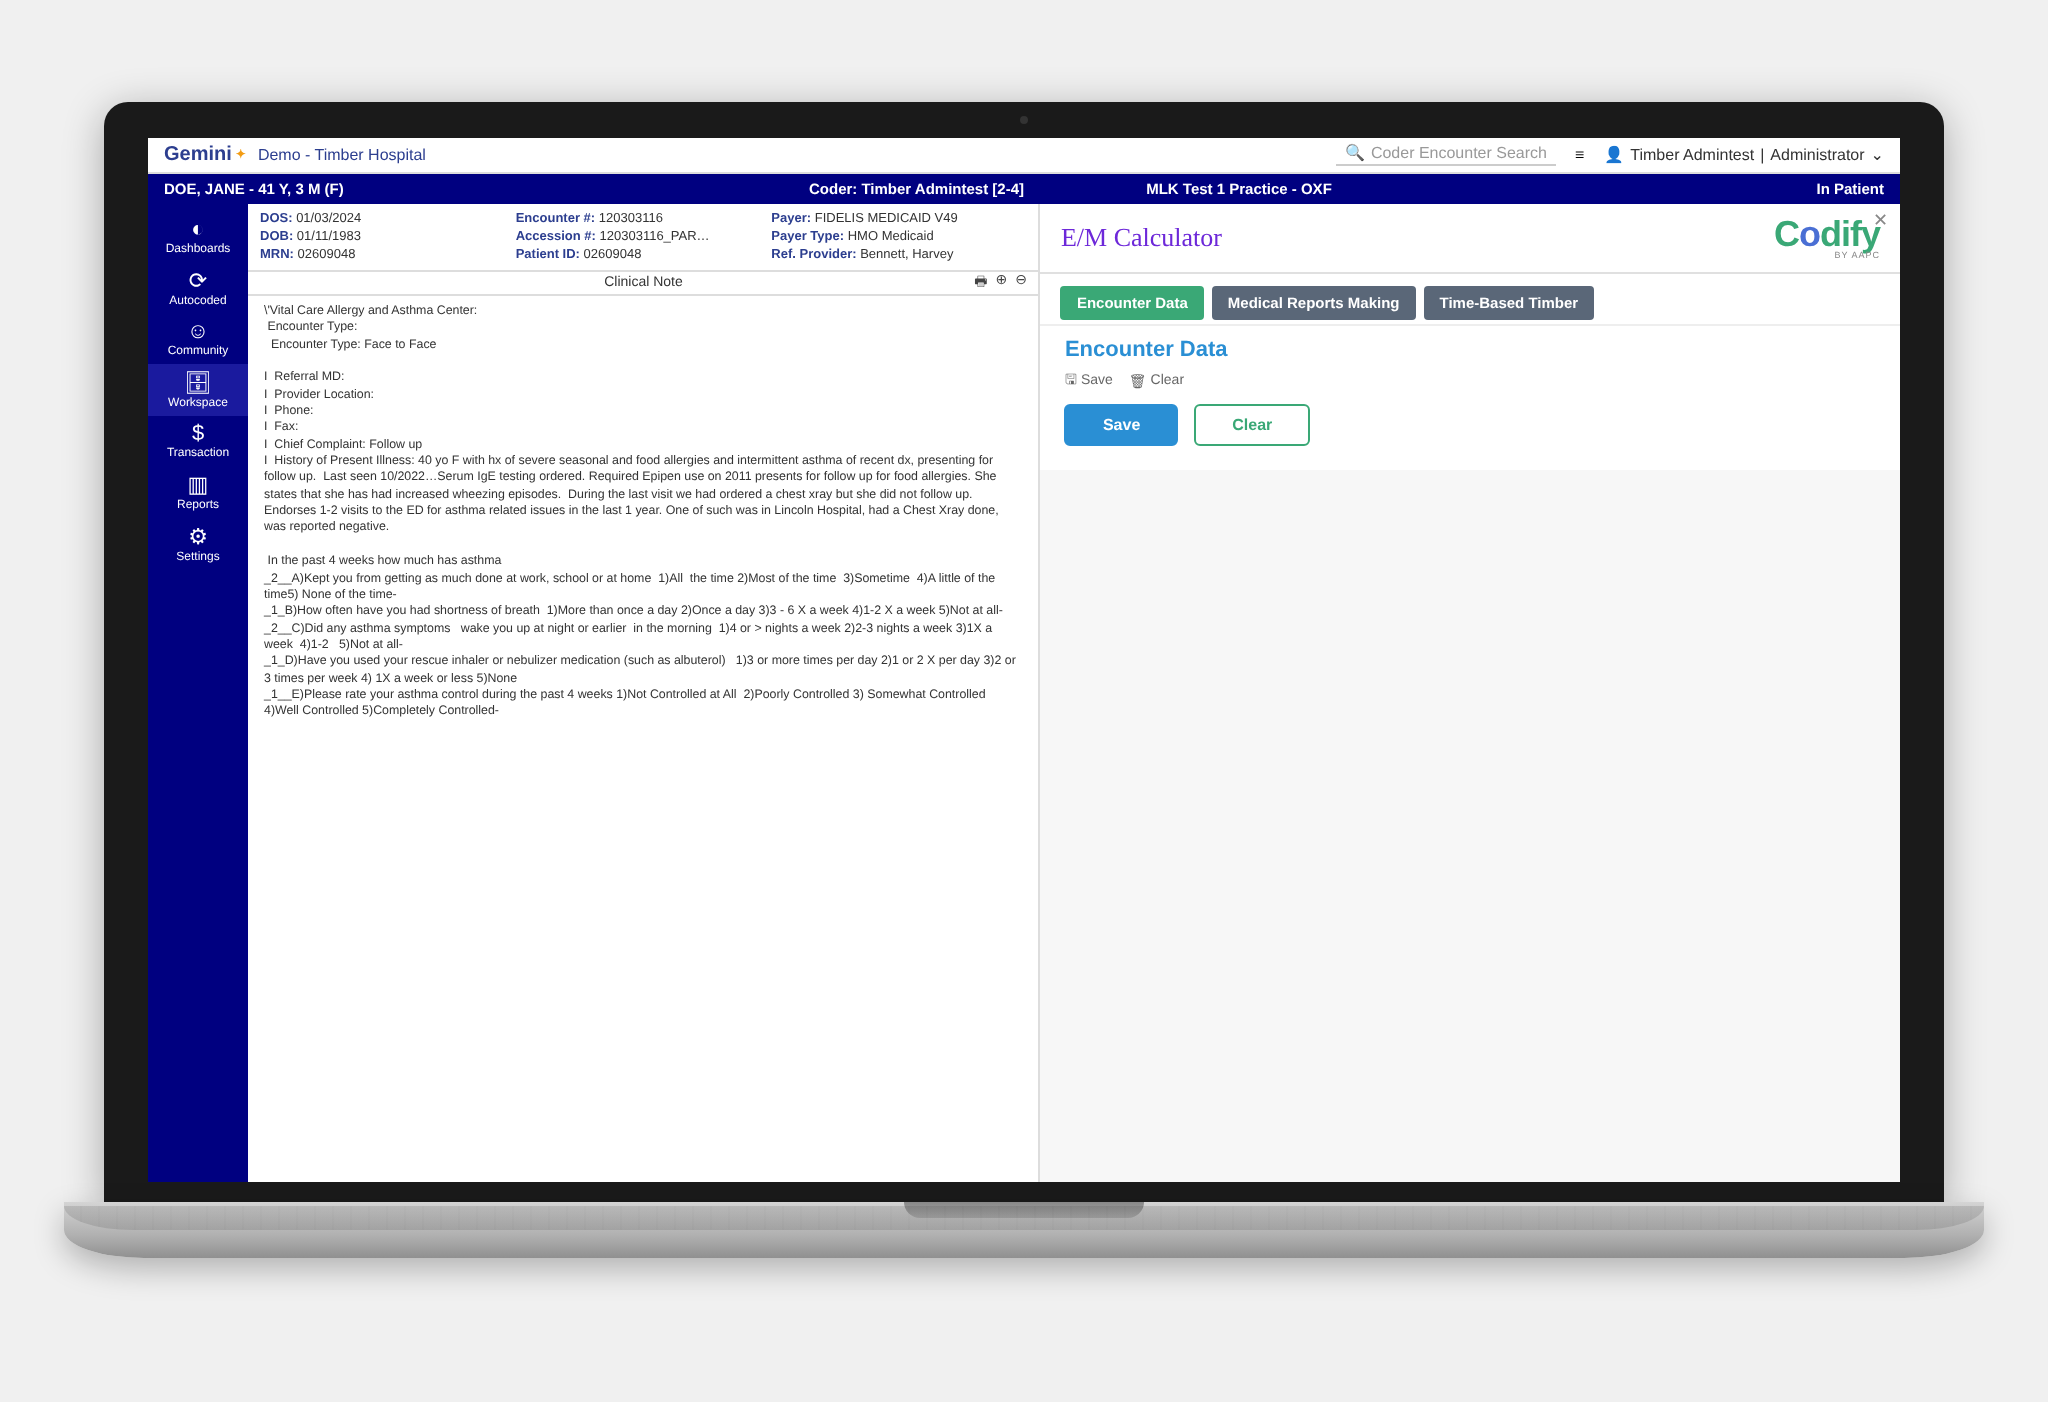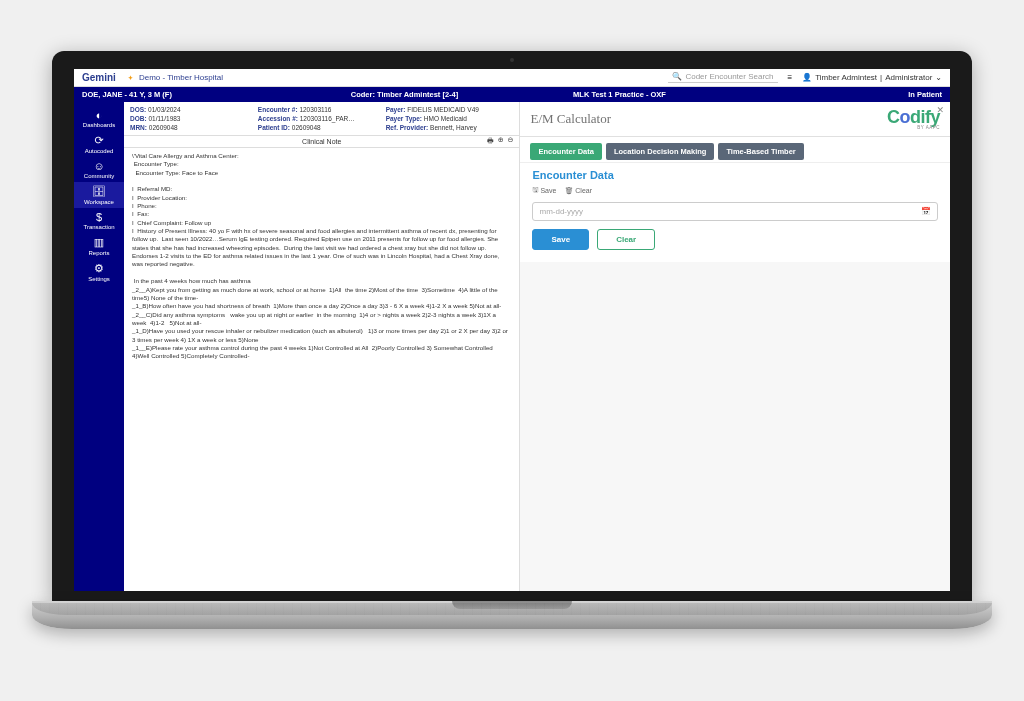--- a/index.html
+++ b/index.html
@@ -87,21 +87,21 @@
   border-bottom: 1px solid #ddd;
   background: #fff;
   font-size: 8px;
 }
 .logo {
   font-weight: bold;
   color: #2c3e8f;
   font-size: 10px;
   display: flex;
   align-items: center;
-  gap: 12px;
+  gap: 2px;
 }
 .logo-star { color: #f39c12; font-size: 6px; }
 .demo-text { color: #2c3e8f; font-size: 8px; margin-left: 6px; text-align: right; }
 .search-box {
   display: flex;
   align-items: center;
   gap: 3px;
   color: #999;
   border-bottom: 1px solid #ccc;
   padding: 0 4px 1px 4px;
@@ -204,21 +204,21 @@
 .calc-header {
   background: #fff;
   display: flex;
   justify-content: space-between;
   align-items: center;
   padding: 6px 10px;
   border-bottom: 1px solid #e0e0e0;
 }
 .calc-title {
   font-size: 13px;
-  color: #737373;
+  color: #6d28d9;
   font-family: Georgia, serif;
 }
 .codify {
   display: flex;
   flex-direction: column;
   align-items: flex-end;
   line-height: 1;
 }
 .codify-main { font-size: 18px; font-weight: bold; color: #3aa876; letter-spacing: -0.5px; }
 .codify-main .o { color: #4a6fd4; }
@@ -322,21 +322,21 @@
             <span>Timber Admintest</span>
             <span>|</span>
             <span>Administrator</span>
             <span>⌄</span>
           </span>
         </div>
       </div>
 
       <div class="patient-bar">
         <div class="col">DOE, JANE - 41 Y, 3 M (F)</div>
-        <div class="col" style="text-align:center;">Coder: Timber Admintest [2-4]</div>
+        <div class="col" style="text-align:right;">Coder: Timber Admintest [2-4]</div>
         <div class="col" style="text-align:center;">MLK Test 1 Practice - OXF</div>
         <div class="col right">In Patient</div>
       </div>
 
       <div class="main">
         <div class="sidebar">
           <div class="side-item"><span class="side-icon">◐</span><span>Dashboards</span></div>
           <div class="side-item"><span class="side-icon">⟳</span><span>Autocoded</span></div>
           <div class="side-item"><span class="side-icon">☺</span><span>Community</span></div>
           <div class="side-item active"><span class="side-icon">🗄</span><span>Workspace</span></div>
@@ -398,39 +398,35 @@
               <div class="calc-header">
                 <span class="calc-title">E/M Calculator</span>
                 <div class="codify">
                   <span class="codify-main"><span>C</span><span class="o">o</span><span>dify</span></span>
                   <span class="codify-sub">BY AAPC</span>
                 </div>
               </div>
             </div>
             <div class="tabs">
               <div class="tab active">Encounter Data</div>
-              <div class="tab">Location Decision Making</div>
+              <div class="tab">Medical Reports Making</div>
               <div class="tab">Time-Based Timber</div>
             </div>
             <div class="calc-body">
               <div class="section-title">Encounter Data</div>
               <div class="mini-actions">
                 <span>
                     <span>🖫</span>
                     <span>Save</span>
                   </span>
                 <span>
                     <span>🗑</span>
                     <span>Clear</span>
                   </span>
               </div>
-              <div class="date-input">
-                <span>mm-dd-yyyy</span>
-                <span class="cal">📅</span>
-              </div>
               <div class="btn-row">
                 <div class="btn btn-save">Save</div>
                 <div class="btn btn-clear">Clear</div>
               </div>
             </div>
           </div>
         </div>
       </div>
 
     </div>

